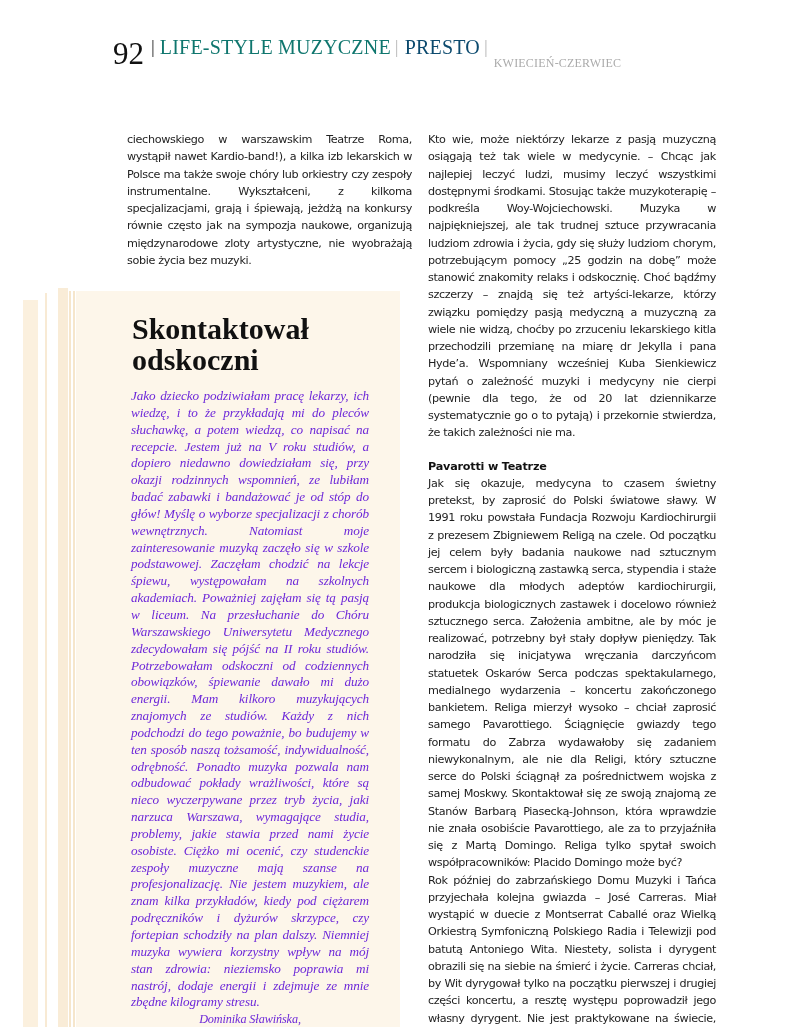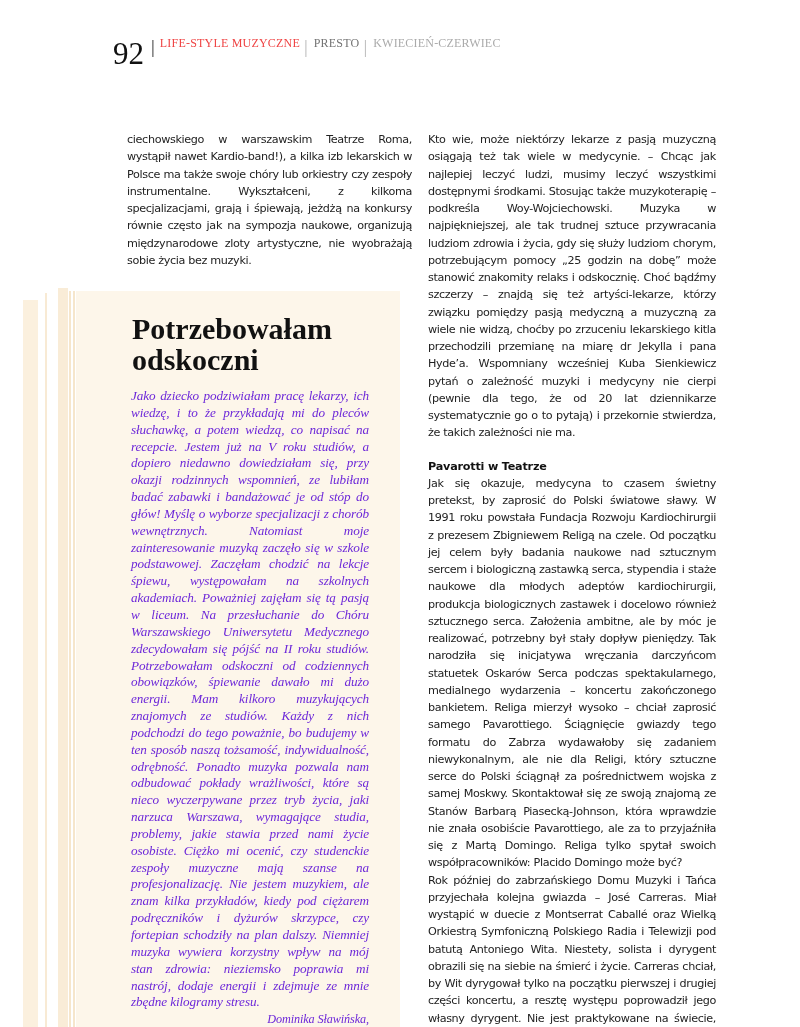--- a/index.html
+++ b/index.html
@@ -8,23 +8,23 @@
     background: #ffffff;
   }
   .header {
     position: absolute; left: 113px; top: 36px; height: 40px;
     display: flex; align-items: flex-start; white-space: nowrap;
     font-family: "Liberation Serif", "DejaVu Serif", serif;
   }
   .page-num { font-size: 31px; color: #111; margin-right: 7px; }
   .sep { color: #333; font-size: 19px; margin: 0 5px 0 0; }
   .sep.light { color: #bbb; margin: 0 6px 0 4px; }
-  .section { font-size: 12px; color: #ef4444; letter-spacing: 0.2px; }
-  .mag { font-size: 12px; color: #737373; letter-spacing: 0.2px; }
-  .issue { font-size: 12px; color: #aaa; letter-spacing: 0.2px; }
+  .section { font-size: 20px; color: #0f766e; letter-spacing: 0.2px; }
+  .mag { font-size: 20px; color: #0c4a6e; letter-spacing: 0.2px; }
+  .issue { font-size: 12px; color: #aaa; letter-spacing: 0.2px; margin-top: 20px; }
 
   .col {
     position: absolute;
     font-family: "DejaVu Sans", "Liberation Sans", sans-serif;
     font-size: 11.2px; line-height: 17.25px; color: #222;
     text-align: justify; letter-spacing: -0.35px; margin-left: 13px;
   }
   .col p { margin: 0; }
   .col-left-top { left: 114px; top: 131px; width: 285px; }
   .col-right { left: 415px; top: 131px; width: 288px; }
@@ -50,21 +50,21 @@
     font-family: "Liberation Serif", "DejaVu Serif", serif;
     font-weight: bold; font-size: 30px; line-height: 31px; color: #111;
   }
   .sb-body {
     position: absolute; left: 55px; top: 97px; width: 238px;
     font-family: "Liberation Serif", "DejaVu Serif", serif;
     font-style: italic; font-size: 13.2px; line-height: 16.85px; color: #6d28d9;
     text-align: justify; letter-spacing: -0.1px;
   }
   .sb-body p { margin: 0; }
-  .sb-author { text-align: right; margin-top: 0 !important; font-size: 12.2px; }
+  .sb-author { text-align: center; margin-top: 0 !important; font-size: 12.2px; }
   .sb-author span { display: block; }
 </style>
 </head>
 <body>
 
 <div class="header">
   <span class="page-num">92</span>
   <span class="sep">|</span>
   <span class="section">LIFE-STYLE MUZYCZNE</span>
   <span class="sep light">|</span>
@@ -77,21 +77,21 @@
   <p>ciechowskiego w warszawskim Teatrze Roma, wystąpił nawet Kardio-band!), a kilka izb lekarskich w Polsce ma także swoje chóry lub orkiestry czy zespoły instrumentalne. Wykształceni, z kilkoma specjalizacjami, grają i śpiewają, jeżdżą na konkursy równie często jak na sympozja naukowe, organizują międzynarodowe zloty artystyczne, nie wyobrażają sobie życia bez muzyki.</p>
 </div>
 
 <div class="stripe s1"></div>
 <div class="stripe s2"></div>
 <div class="stripe s3"></div>
 <div class="stripe s4"></div>
 <div class="stripe s5"></div>
 
 <div class="sidebar">
-  <div class="sb-title">Potrzebowałam odskoczni</div>
+  <div class="sb-title">Skontaktował odskoczni</div>
   <div class="sb-body">
     <p>Jako dziecko podziwiałam pracę lekarzy, ich wiedzę, i to że przykładają mi do pleców słuchawkę, a potem wiedzą, co napisać na recepcie. Jestem już na V roku studiów, a dopiero niedawno dowiedziałam się, przy okazji rodzinnych wspomnień, ze lubiłam badać zabawki i bandażować je od stóp do głów! Myślę o wyborze specjalizacji z chorób wewnętrznych. Natomiast moje zainteresowanie muzyką zaczęło się w szkole podstawowej. Zaczęłam chodzić na lekcje śpiewu, występowałam na szkolnych akademiach. Poważniej zajęłam się tą pasją w liceum. Na przesłuchanie do Chóru Warszawskiego Uniwersytetu Medycznego zdecydowałam się pójść na II roku studiów. Potrzebowałam odskoczni od codziennych obowiązków, śpiewanie dawało mi dużo energii. Mam kilkoro muzykujących znajomych ze studiów. Każdy z nich podchodzi do tego poważnie, bo budujemy w ten sposób naszą tożsamość, indywidualność, odrębność. Ponadto muzyka pozwala nam odbudować pokłady wrażliwości, które są nieco wyczerpywane przez tryb życia, jaki narzuca Warszawa, wymagające studia, problemy, jakie stawia przed nami życie osobiste. Ciężko mi ocenić, czy studenckie zespoły muzyczne mają szanse na profesjonalizację. Nie jestem muzykiem, ale znam kilka przykładów, kiedy pod ciężarem podręczników i dyżurów skrzypce, czy fortepian schodziły na plan dalszy. Niemniej muzyka wywiera korzystny wpływ na mój stan zdrowia: nieziemsko poprawia mi nastrój, dodaje energii i zdejmuje ze mnie zbędne kilogramy stresu.</p>
     <p class="sb-author">
       <span>Dominika Sławińska,</span>
 
     </p>
   </div>
 </div>
 
 <div class="col col-right">

